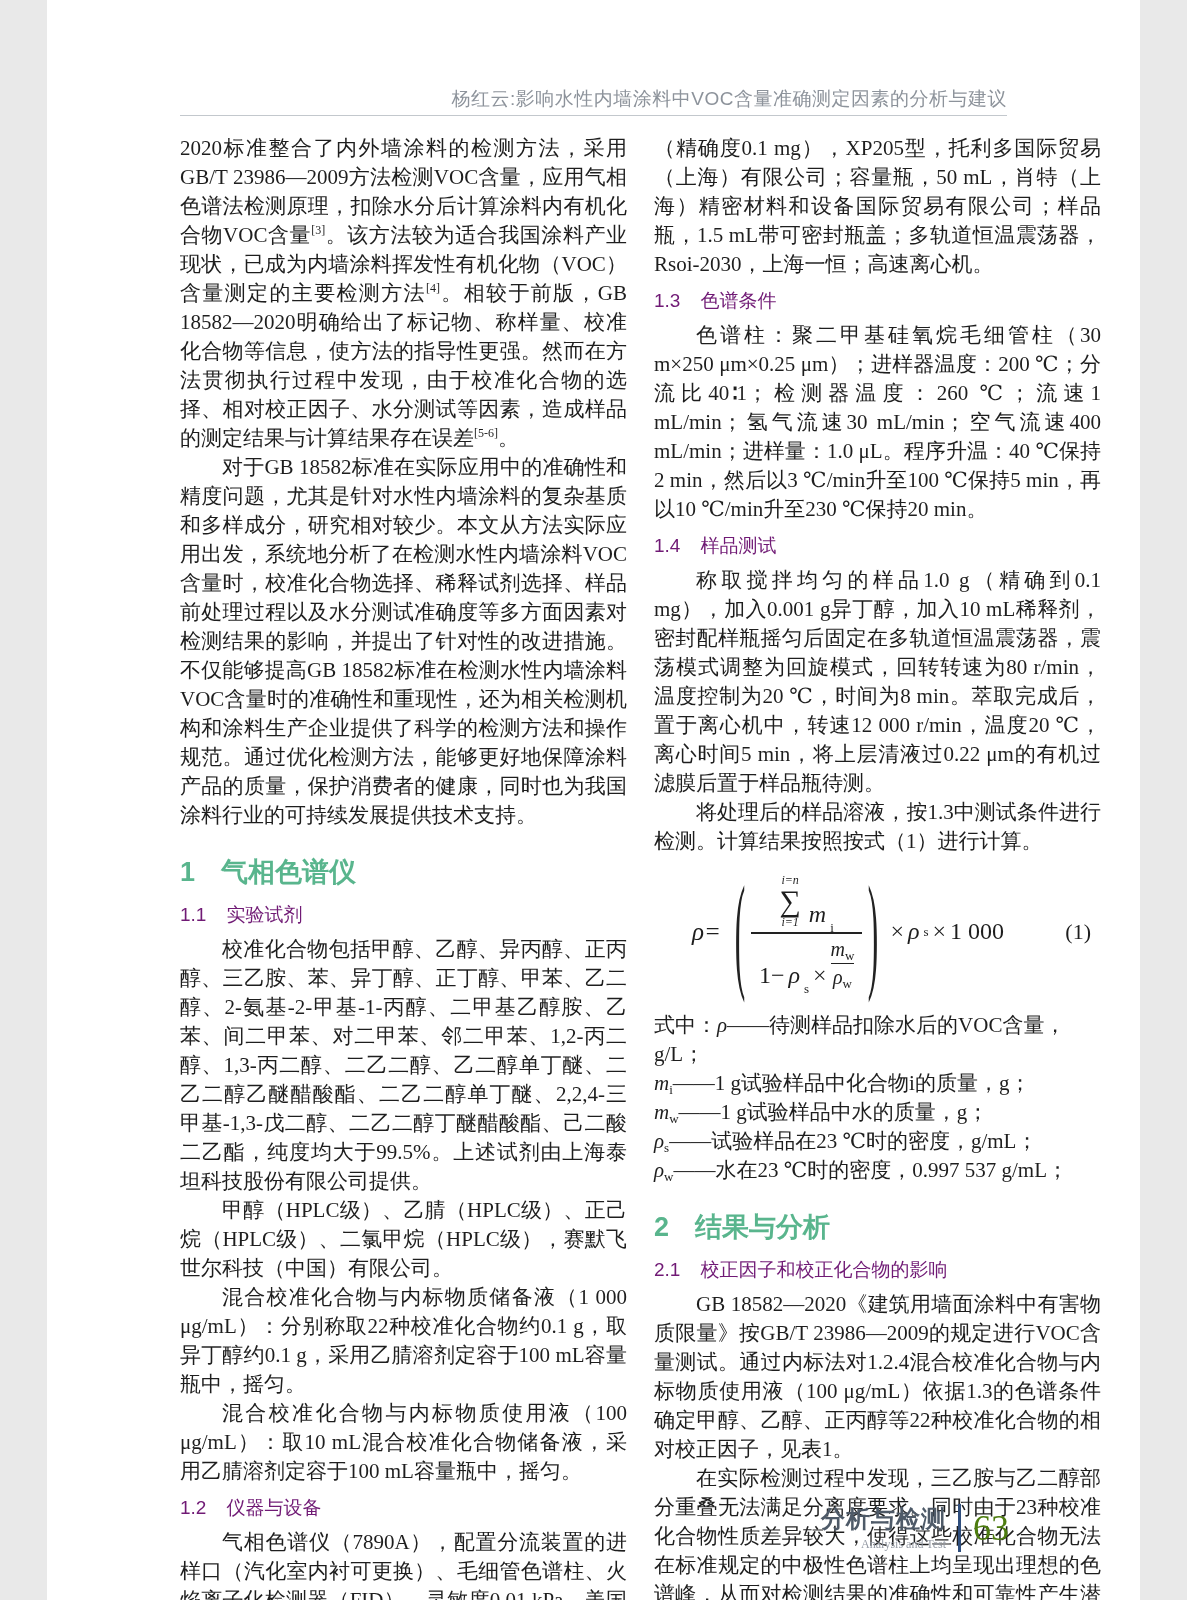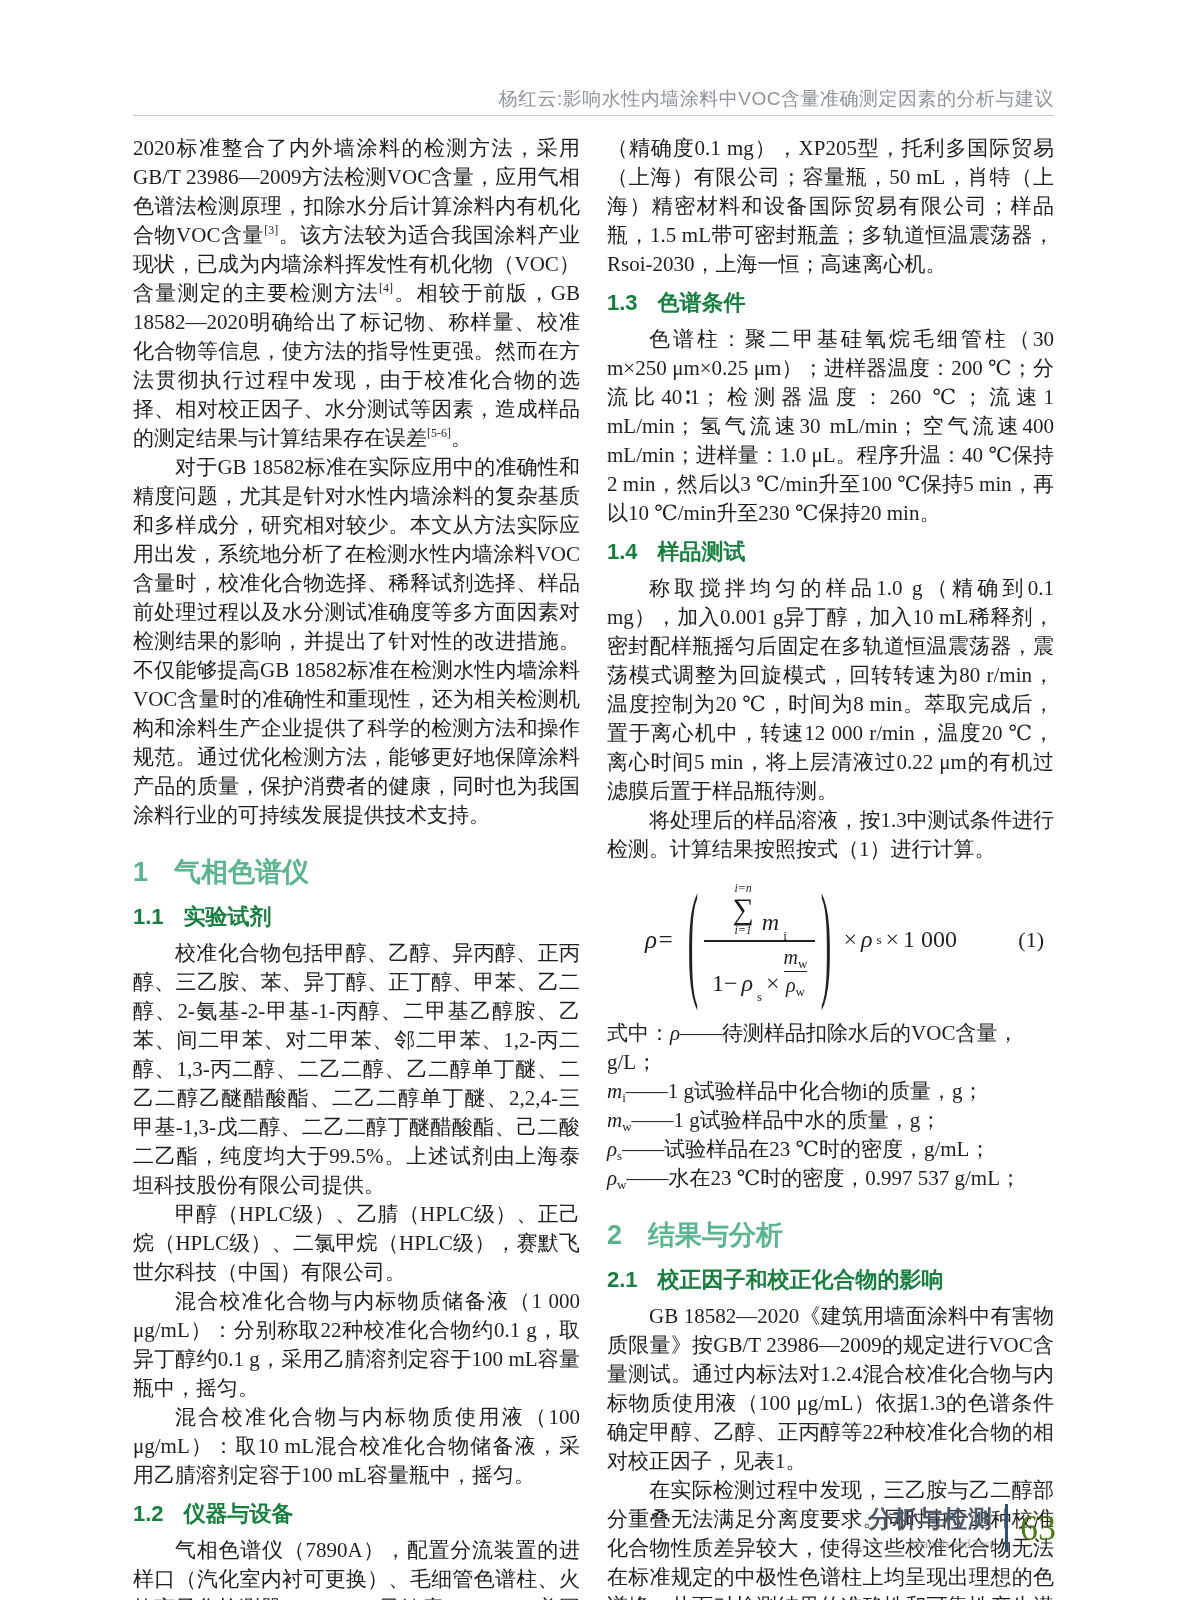--- a/index.html
+++ b/index.html
@@ -1,18 +1,18 @@
 <!DOCTYPE html>
 <html><head>
 <meta charset="utf-8">
 <style>
   html,body{margin:0;padding:0;background:#e9e9e9;}
   .page{
     position:relative;
-    width:1187px;height:1600px;
+    width:1093px;height:1600px;
     margin:0 auto;
     background:#ffffff;
     font-family:"Liberation Serif","DejaVu Serif",serif;
     color:#1e1e1e;
     overflow:hidden;
   }
   
   .running-head{
     position:absolute;top:86px;right:133px;
     font-family:"Liberation Sans","DejaVu Sans",sans-serif;
@@ -38,21 +38,21 @@
   
   .h1{
     margin:24px 0 12px 0;
     font-family:"Liberation Sans","DejaVu Sans",sans-serif;
     font-weight:bold;font-size:27px;color:#59b58d;
   }
   .h1 .num{margin-right:26px;}
   .h2{
     margin:9px 0 7px 0;
     font-family:"Liberation Sans","DejaVu Sans",sans-serif;
-    font-weight:bold;font-size:22px;color:#15803d;
+    font-weight:normal;font-size:19px;color:#701a75;
   }
   .h2 .num{margin-right:20px;}
   
   .eq-line{
     position:relative;margin:18px 0 22px 0;
     display:flex;align-items:center;justify-content:flex-start;
     padding-left:38px;font-size:24px;
   }
   .eq-line i{font-family:"Liberation Serif",serif;}
   .eq-lhs{font-style:italic;font-size:25px;margin-right:8px;}

